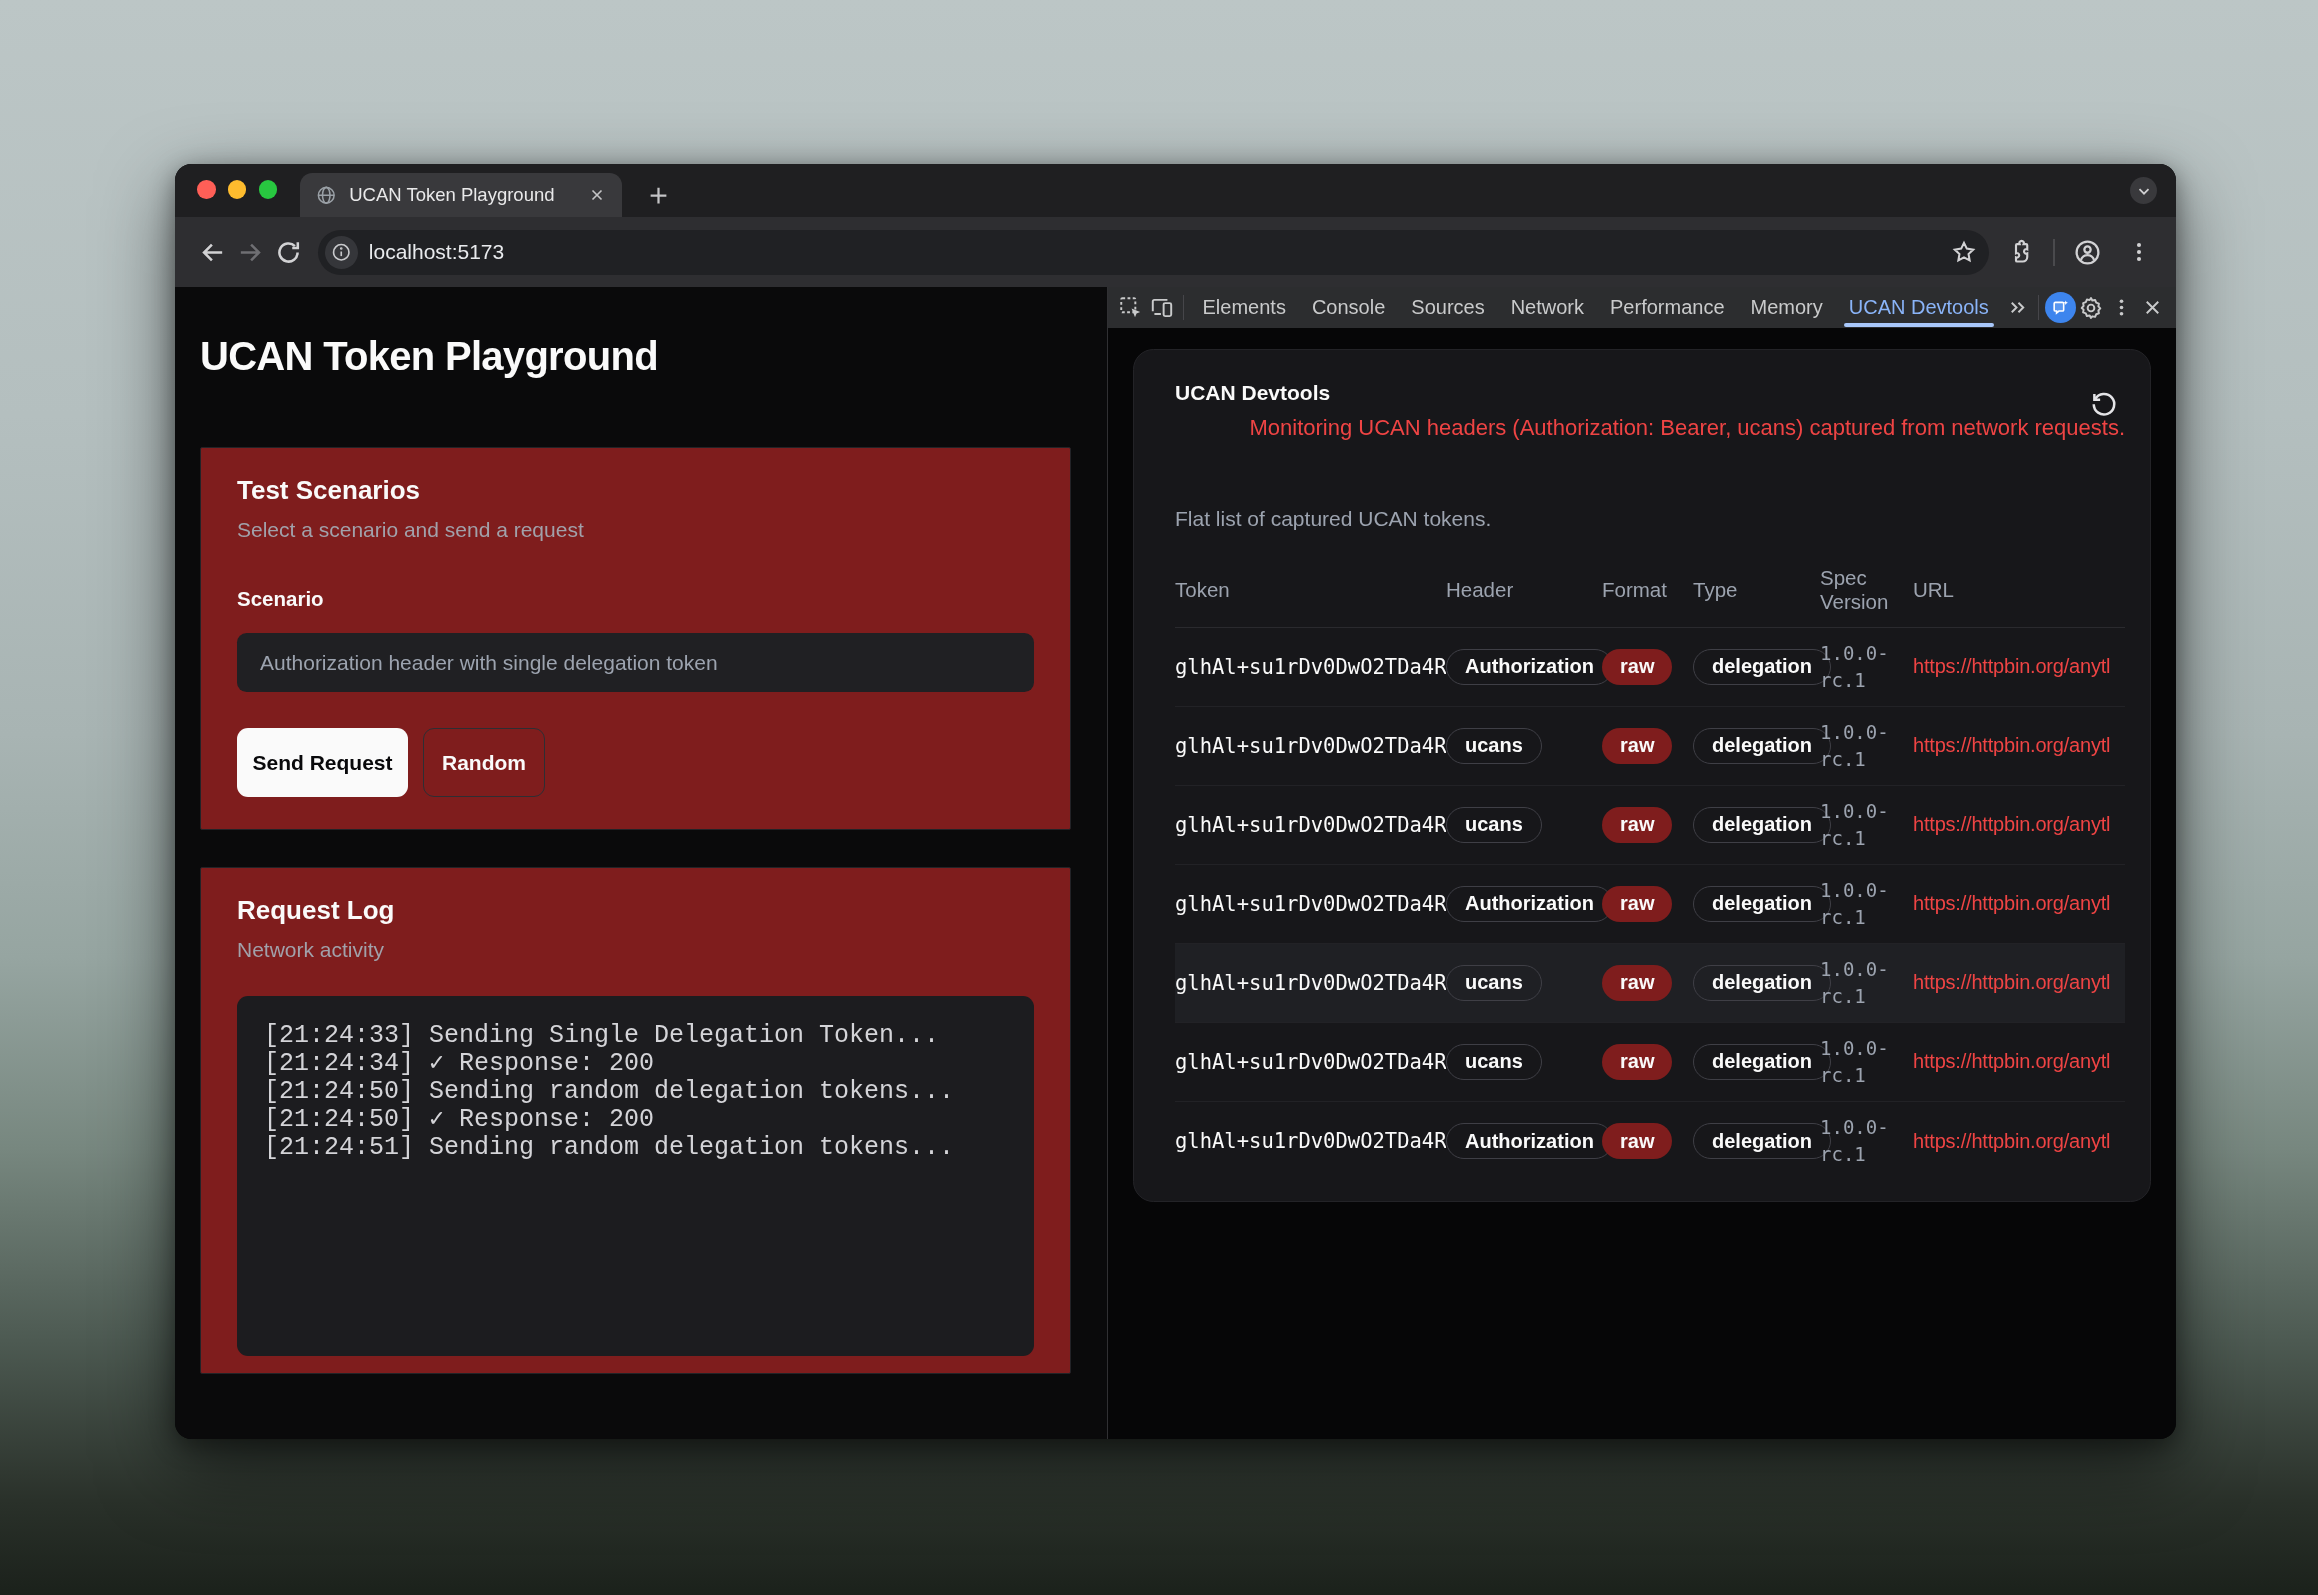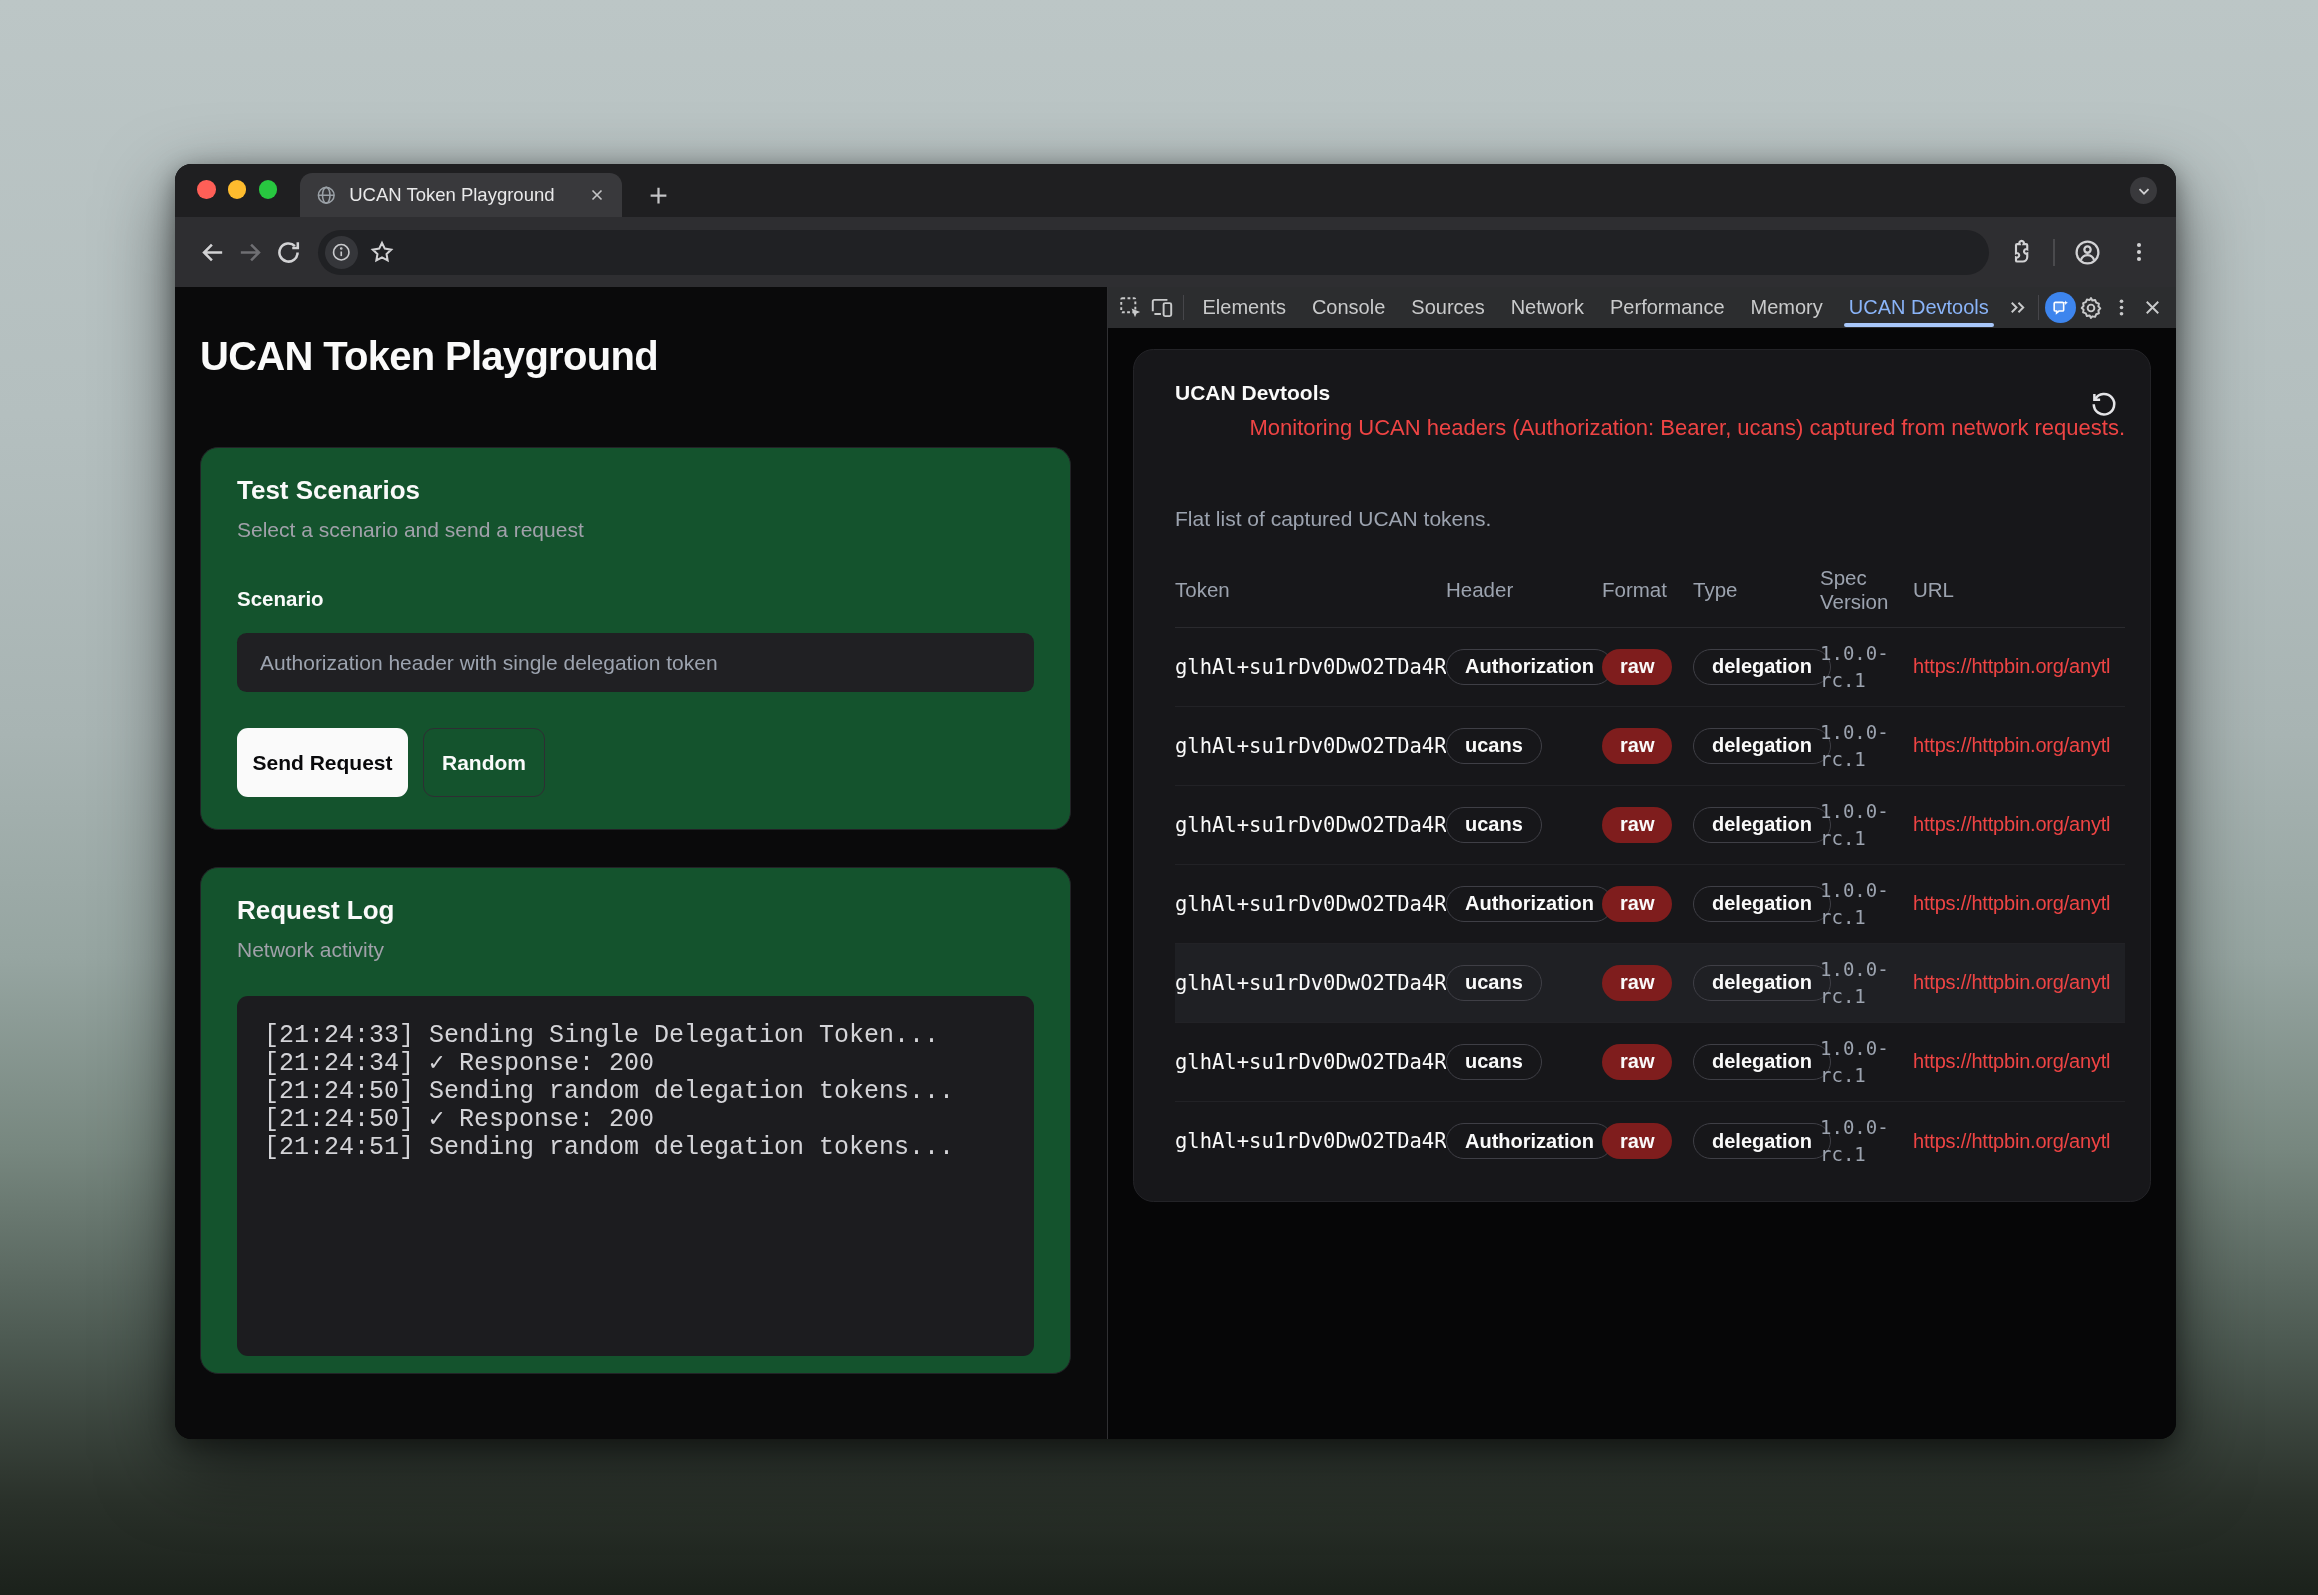--- a/index.html
+++ b/index.html
@@ -41,21 +41,21 @@
   .tb-sep { width:1.4px; height:27px; background:#4a4a4d; }
 
   
   .content { display:flex; height:1152px; }
   .page { width:933px; background:#0a0a0b; border-right:1.4px solid #303033; padding:47px 36px 0 25px; overflow:hidden; }
   .devtools { flex:1; display:flex; flex-direction:column; min-width:0; }
 
   
   .page-title { font-size:40px; font-weight:bold; color:#fafafa; letter-spacing:-0.7px; }
   .page-subtitle { font-size:22.6px; color:#a1a1aa; margin-top:16.4px; }
-  .card { background:#14532d; border:1.4px solid #232327; border-radius:18px; padding:27px 36px 31.5px 36px; }
+  .card { background:#7f1d1d; border:1.4px solid #232327; border-radius:2px; padding:27px 36px 31.5px 36px; }
   .card1 { margin-top:68px; }
   .card2 { margin-top:37px; height:507px; }
   .card-title { font-size:26px; font-weight:bold; color:#fafafa; }
   .card-sub { font-size:21px; color:#a1a1aa; margin-top:12.3px; }
   .field-label { font-size:20.5px; font-weight:600; color:#fafafa; margin-top:45px; }
   .select { margin-top:16.4px; height:51px; border:1.4px solid #2e2e33; background:#1a1a1d; border-radius:11px;
     display:flex; align-items:center; padding:0 23px; }
   .select-value { flex:1; font-size:21px; color:#fafafa; }
   .desc-box { margin-top:22px; height:59px; background:#202023; border-radius:9.6px; display:flex; align-items:center; padding:0 23px; }
   .desc-text { font-size:21px; color:#9ca3af; }
@@ -156,20 +156,21 @@
         </svg>
     </span>
     <div class="addr">
       <span class="info-chip">
         <svg width="20.5" height="20.5" viewBox="0 0 24 24" fill="none" stroke="#c8c9cc" stroke-width="1.9">
           <circle cx="12" cy="12" r="9"></circle>
             <path d="M12 11v5.5"></path>
             <circle cx="12" cy="7.6" r="0.6" fill="#c8c9cc"></circle>
           </svg>
       </span>
+      <span class="url-text">localhost:5173</span>
       <span>
         <svg width="26" height="26" viewBox="0 0 24 24" fill="none" stroke="#d2d2d4" stroke-width="1.9">
           <path d="M12 3.6l2.6 5.3 5.9.9-4.3 4.1 1 5.8-5.2-2.7-5.2 2.7 1-5.8L3.5 9.8l5.9-.9z"></path>
           </svg>
       </span>
     </div>
     <div class="tb-right">
       <span class="nav-ic">
         <svg width="27" height="27" viewBox="0 0 24 24" fill="none" stroke="#d2d2d4" stroke-width="1.9">
           <path d="M9 4.5h2.2a2 2 0 1 1 3.6 0H17a1 1 0 0 1 1 1v3.7a2 2 0 1 0 0 3.6V16a4 4 0 0 1-4 4H9a1 1 0 0 1-1-1v-2.7a2 2 0 1 0 0-3.6V5.5a1 1 0 0 1 1-1z"></path>

